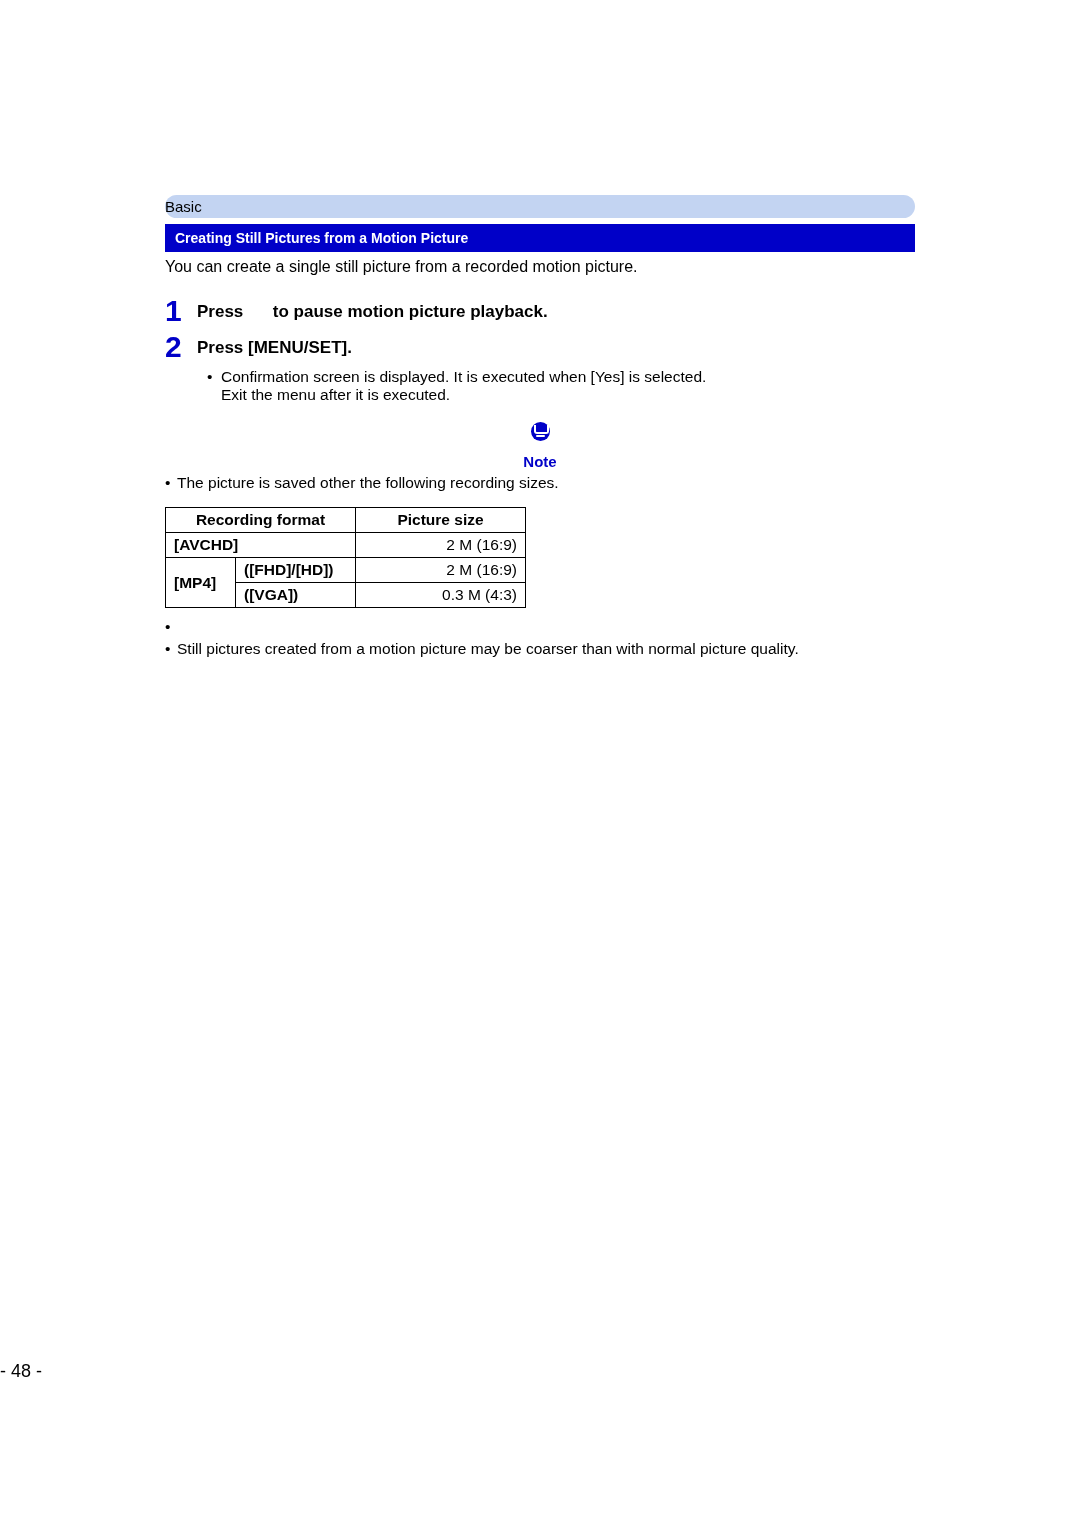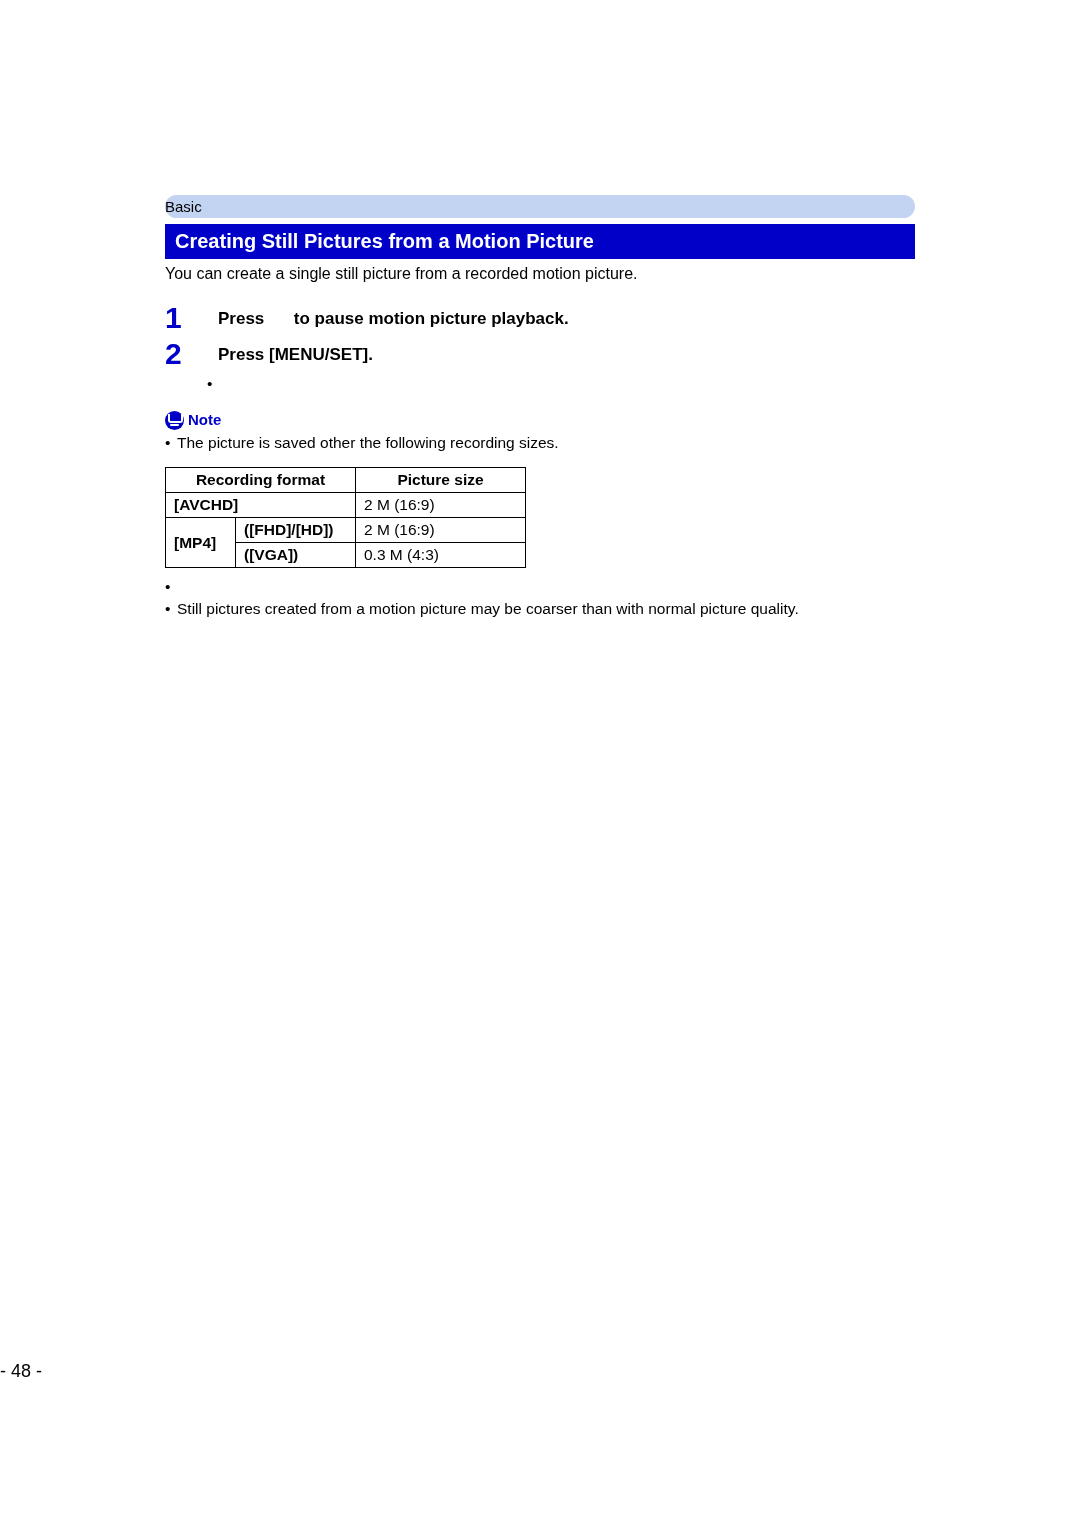--- a/index.html
+++ b/index.html
@@ -18,21 +18,21 @@
       border-radius: 12px;
       text-align: left;
       font-size: 15px;
       padding: 3px 0;
       margin-bottom: 6px;
     }
     .section-title {
       background: #0000c8;
       color: #fff;
       font-weight: bold;
-      font-size: 20px;
+      font-size: 14px;
       padding: 6px 10px;
       margin-bottom: 6px;
     }
     .intro {
       font-size: 16px;
       margin-bottom: 20px;
     }
     .step {
       display: flex;
       align-items: flex-start;
@@ -44,38 +44,39 @@
       font-weight: 900;
       font-size: 30px;
       width: 32px;
       line-height: 1;
       flex-shrink: 0;
     }
     .step-text {
       font-weight: bold;
       font-size: 17px;
       padding-top: 6px;
-      margin-left: 21px;
     }
     .bicon {
       display: inline-block;
       width: 20px;
     }
     .sub-bullets {
       padding-left: 42px;
       font-size: 15.5px;
       margin-top: 4px;
       margin-bottom: 18px;
     }
     .sub-bullets .sb-row { display: flex; }
     .sb-bullet { width: 14px; flex-shrink: 0; }
     .note-row {
       display: flex;
-      gap: 4px;
+      align-items: center;
+      gap: 12px;
       margin-bottom: 4px;
+      flex-direction: column;
     }
     .note-icon {
       width: 19px;
       height: 19px;
       background: #0000c8;
       border-radius: 50%;
       position: relative;
       flex-shrink: 0;
     }
     .note-icon::before {
@@ -118,21 +119,21 @@
     .size-table th, .size-table td {
       border: 1px solid #000;
       padding: 3px 8px;
       vertical-align: middle;
     }
     .size-table th {
       text-align: center;
       font-weight: bold;
     }
     .col-format { width: 190px; }
-    .col-size { width: 170px; text-align: left; }
+    .col-size { width: 170px; text-align: right; }
     .fmt-cell { font-weight: bold; }
     .subfmt { font-weight: bold; }
     .page-footer {
       position: absolute;
       bottom: 144px;
       left: 0;
       width: 100%;
       text-align: left;
       font-size: 18px;
     }
@@ -158,20 +159,24 @@
   <div class="step">
     <div class="step-number">2</div>
     <div class="step-text">
       <span>Press [MENU/SET].</span>
     </div>
   </div>
 
   <div class="sub-bullets">
     <div class="sb-row">
       <span class="sb-bullet">•</span>
+      <div>
+        <span>Confirmation screen is displayed. It is executed when [Yes] is selected.</span><br>
+        <span>Exit the menu after it is executed.</span>
+      </div>
     </div>
   </div>
 
   <div class="note-row">
     <div class="note-icon"></div>
     <div class="note-label">Note</div>
   </div>
 
   <div class="body-bullet">
     <span class="dot">•</span>

